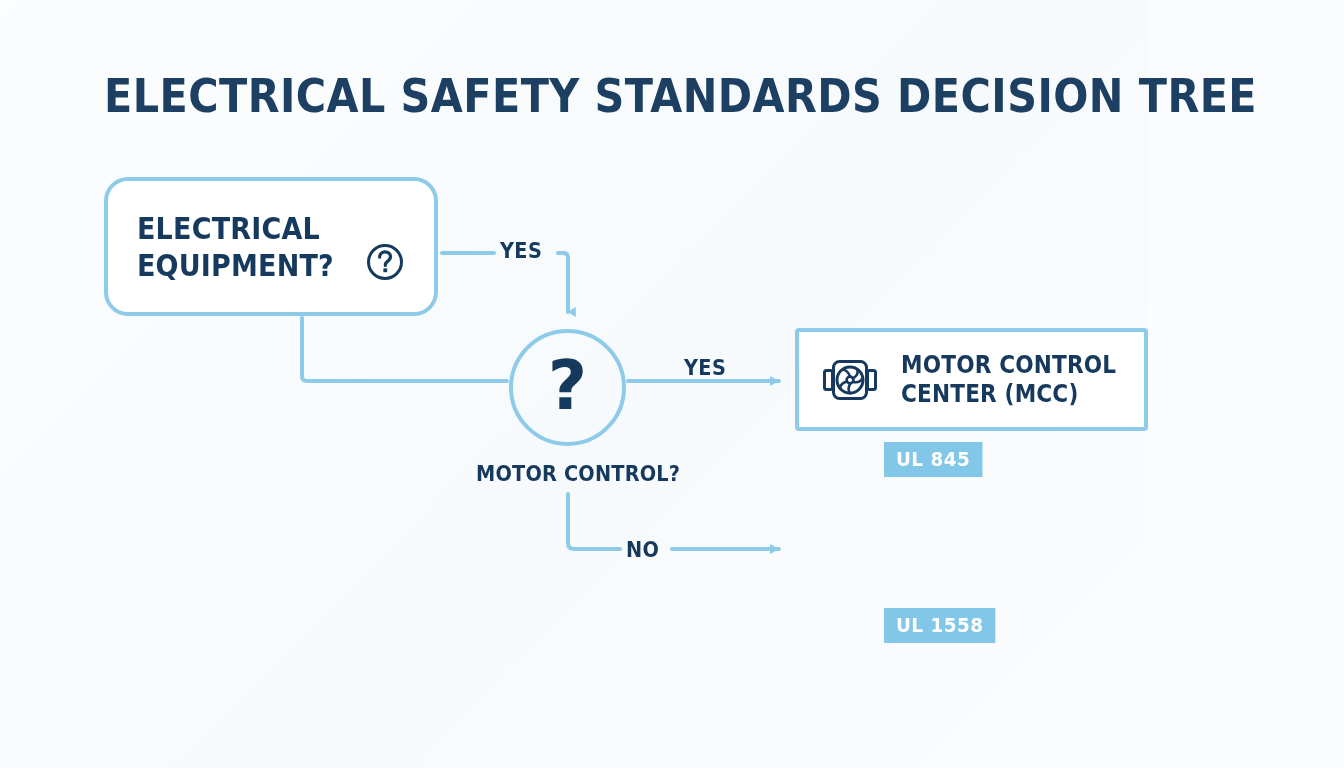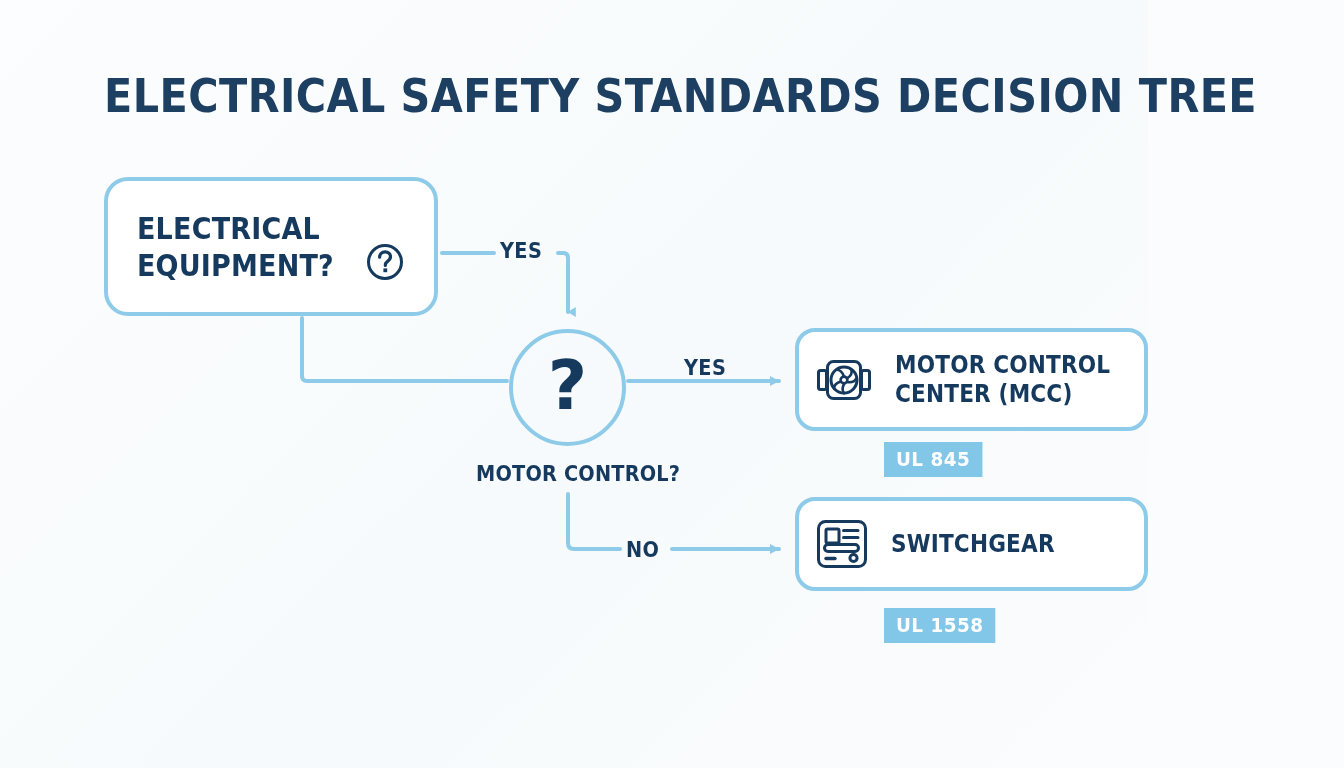--- a/index.html
+++ b/index.html
@@ -85,23 +85,23 @@
   }
   #q-icon {
     margin-bottom: 2px;
     flex: 0 0 auto;
   }
 
   
   .result-box {
     width: 353px;
     height: 103px;
-    padding-left: 16px;
+    padding-left: 22px;
     gap: 22px;
-    border-radius: 20px;
+    border-radius: 4px;
   }
   #mcc-box { left: 795px; top: 328px; }
   #sg-box  { left: 795px; top: 497px; height: 94px; }
 
   .result-label {
     font-family: "DejaVu Sans", sans-serif;
     font-weight: 700;
     font-size: 24px;
     line-height: 29px;
     color: #16395e;
@@ -246,27 +246,15 @@
       <path d="M31.9,23.4 C35.7,21.2 37.4,17.8 36.3,14.5" fill="none" stroke="#16395e" stroke-width="2.6" stroke-linecap="round"></path>
       <path d="M32.0,27.0 C36.3,27.7 39.6,26.9 41.0,23.8" fill="none" stroke="#16395e" stroke-width="2.6" stroke-linecap="round"></path>
       <path d="M29.3,28.5 C27.2,32.3 26.8,35.7 29.2,38.3" fill="none" stroke="#16395e" stroke-width="2.6" stroke-linecap="round"></path>
       <path d="M26.0,26.6 C21.9,27.7 19.2,30.0 19.0,33.5" fill="none" stroke="#16395e" stroke-width="2.6" stroke-linecap="round"></path>
     </svg>
     <div class="result-label">MOTOR CONTROL
 CENTER (MCC)</div>
   </div>
   <div class="ul-badge" id="badge-mcc">UL 845</div>
 
-  <div class="node-box result-box" id="sg-box">
-    <svg class="result-icon" width="54" height="52" viewBox="0 0 54 52">
-      <rect x="3.5" y="3.5" width="47" height="45" rx="7" ry="7" fill="none" stroke="#16395e" stroke-width="3"></rect>
-      <rect x="11" y="11" width="13" height="14" rx="1.5" ry="1.5" fill="none" stroke="#16395e" stroke-width="3"></rect>
-      <path d="M28.5,12.5 L43,12.5" stroke="#16395e" stroke-width="3" stroke-linecap="round"></path>
-      <path d="M28.5,19.5 L43,19.5" stroke="#16395e" stroke-width="3" stroke-linecap="round"></path>
-      <rect x="9.5" y="26.5" width="34" height="7" rx="3.5" ry="3.5" fill="none" stroke="#16395e" stroke-width="3"></rect>
-      <path d="M11,40.5 L20,40.5" stroke="#16395e" stroke-width="3.4" stroke-linecap="round"></path>
-      <circle cx="38.5" cy="40" r="3.6" fill="none" stroke="#16395e" stroke-width="3"></circle>
-    </svg>
-    <div class="result-label">SWITCHGEAR</div>
-  </div>
   <div class="ul-badge" id="badge-sg">UL 1558</div>
 
 </div>
 
 </body></html>

